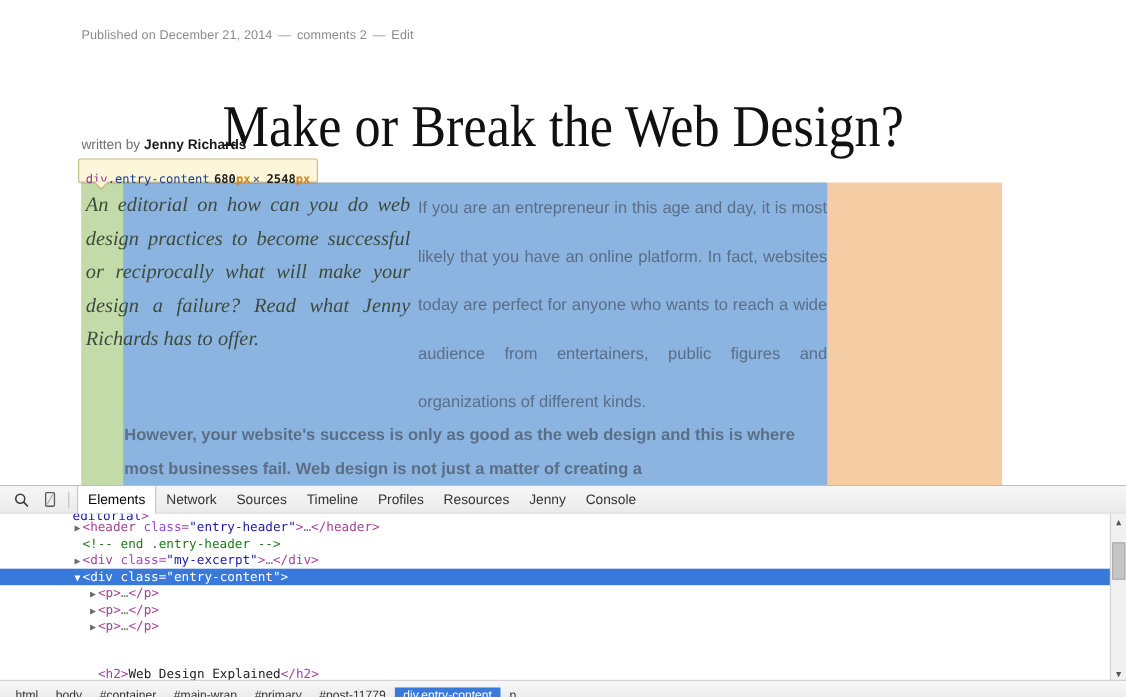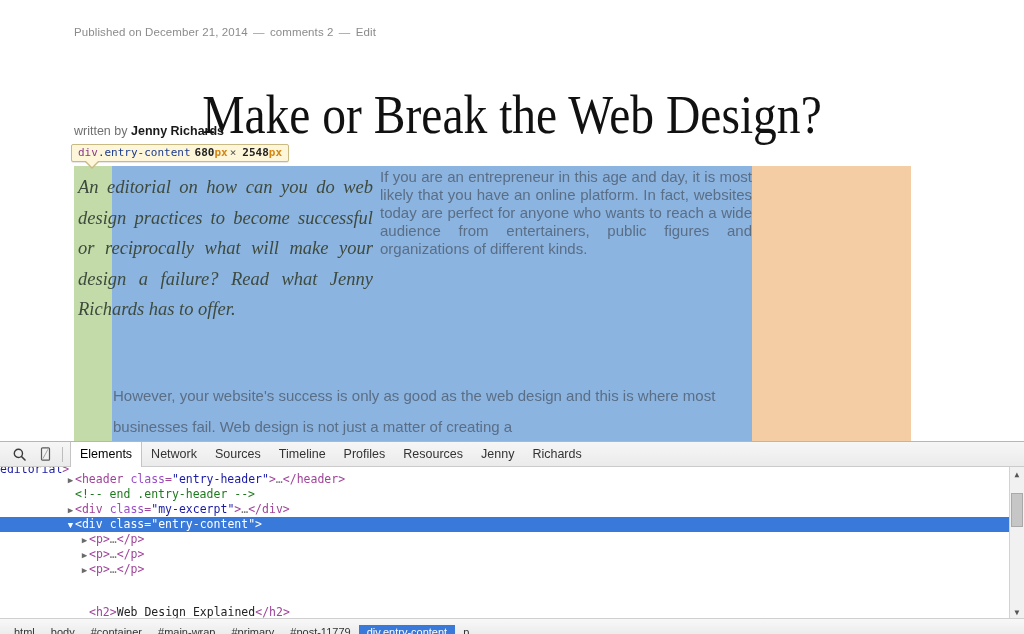--- a/index.html
+++ b/index.html
@@ -62,21 +62,21 @@
   }
   .byline strong { color: #1a1a1a; font-weight: bold; }
 
   
   .hl-tooltip {
     position: absolute;
     left: 71px;
     top: 144px;
     height: 18px;
     box-sizing: border-box;
-    padding: 0 6px;
+    padding: 10px 6px;
     background: #fdf6d8;
     border: 1px solid #c9ba84;
     border-radius: 2px;
     font-family: "DejaVu Sans Mono", "Liberation Mono", monospace;
     font-size: 11px;
     line-height: 16px;
     white-space: nowrap;
     z-index: 40;
     box-shadow: 0 1px 1px rgba(0,0,0,0.10);
   }
@@ -156,35 +156,36 @@
     text-align: justify;
   }
 
   .body-col {
     position: absolute;
     left: 380px;
     top: 168px;
     width: 372px;
     color: #5a6e86;
     font-size: 15px;
-    line-height: 18px;
+    line-height: 44px;
     text-align: justify;
   }
   .body-col p { margin: 0 0 26px 0; }
 
   .para-wide {
     position: absolute;
     left: 113px;
     top: 380px;
     width: 639px;
     color: #5a6e86;
     font-size: 15px;
     line-height: 31px;
     text-align: left;
     z-index: 10;
+    font-weight: bold;
   }
 
   
   #devtools {
     position: absolute;
     left: 0;
     top: 441px;
     width: 1024px;
     height: 193px;
     background: #ffffff;
@@ -391,27 +392,27 @@
     </div>
     <div class="dt-sep"></div>
     <div class="dt-tabs">
       <div class="dt-tab active">Elements</div>
       <div class="dt-tab">Network</div>
       <div class="dt-tab">Sources</div>
       <div class="dt-tab">Timeline</div>
       <div class="dt-tab">Profiles</div>
       <div class="dt-tab">Resources</div>
       <div class="dt-tab">Jenny</div>
-      <div class="dt-tab">Richards</div>
+      <div class="dt-tab">Console</div>
     </div>
   </div>
 
   <div class="dt-tree">
 
-    <div class="dt-row" style="height:10px; margin-top:-5px; ">
+    <div class="dt-row" style="height:10px; margin-top:-5px; padding-left:66px;">
       <span class="attrval">editorial</span><span class="punct">&gt;</span>
     </div>
 
     <div class="dt-row" style="padding-left:66px;">
       <span class="arrow">▶</span><span class="punct">&lt;</span><span class="tagname">header</span> <span class="attrname">class</span><span class="punct">=</span><span class="attrval">"entry-header"</span><span class="punct">&gt;</span><span class="ellip">…</span><span class="punct">&lt;/</span><span class="tagname">header</span><span class="punct">&gt;</span>
     </div>
 
     <div class="dt-row" style="padding-left:75px;">
       <span class="comment">&lt;!-- end .entry-header --&gt;</span>
     </div>

